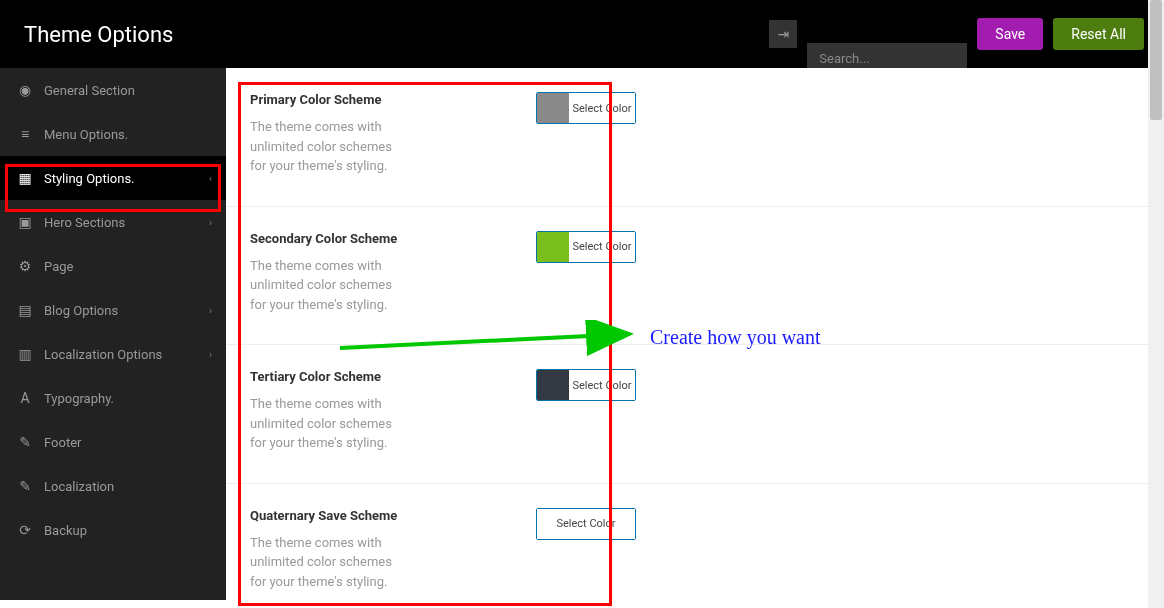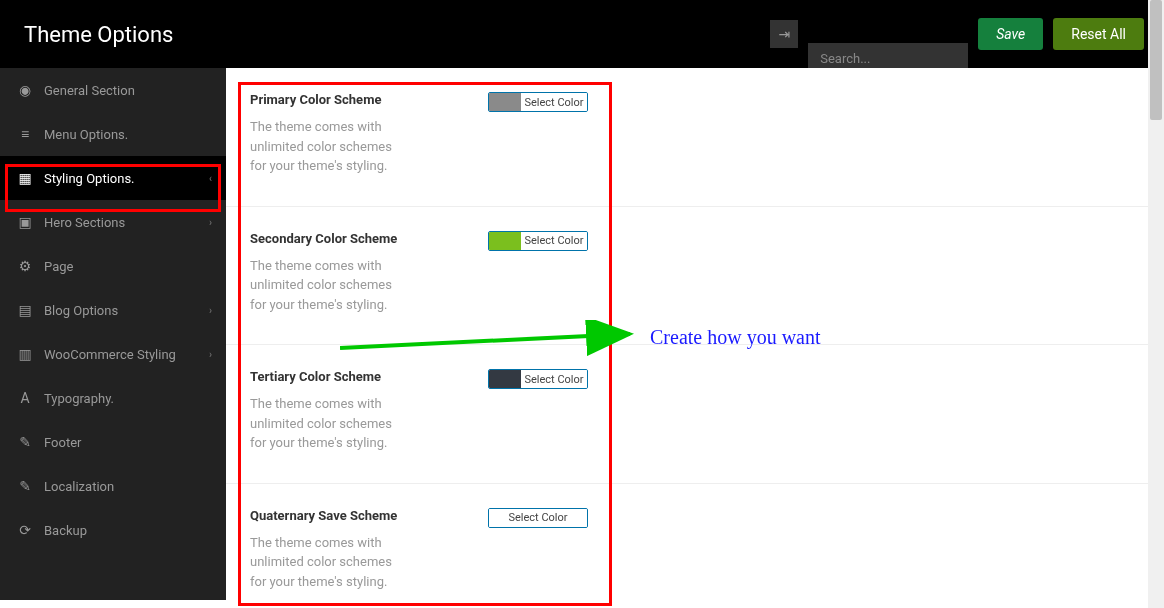--- a/index.html
+++ b/index.html
@@ -45,21 +45,21 @@
       margin-top: 48px;
     }
     .search-input::placeholder { color: #888; }
     .btn {
       padding: 8px 18px;
       border: none;
       font-size: 14px;
       cursor: pointer;
       border-radius: 3px;
     }
-    .btn-save { background: #15803d; color: #fff; font-style: italic; }
+    .btn-save { background: #a21caf; color: #fff; }
     .btn-reset-section { background: #fff; color: #333; border: 1px solid #ccc; }
     .btn-reset-all { background: #4d7c0f; color: #fff; }
     
     .body-wrap {
       display: flex;
       height: calc(608px - 76px);
     }
     
     .sidebar {
       width: 226px;
@@ -126,21 +126,22 @@
     }
     .option-right {
       padding-top: 0;
     }
     .color-picker {
       display: flex;
       border: 1px solid #0073aa;
       border-radius: 2px;
       overflow: hidden;
       width: 100px;
-      height: 20px;
+      height: 32px;
+      margin-left: 48px;
     }
     .color-swatch {
       width: 32px;
       flex-shrink: 0;
     }
     .color-label {
       flex: 1;
       display: flex;
       align-items: center;
       justify-content: center;
@@ -242,21 +243,21 @@
         <span class="sidebar-icon">⚙</span>
         <span>Page</span>
       </div>
       <div class="sidebar-item">
         <span class="sidebar-icon">▤</span>
         <span>Blog Options</span>
         <span class="sidebar-chevron">›</span>
       </div>
       <div class="sidebar-item">
         <span class="sidebar-icon">▥</span>
-        <span>WooCommerce Styling</span>
+        <span>Localization Options</span>
         <span class="sidebar-chevron">›</span>
       </div>
       <div class="sidebar-item">
         <span class="sidebar-icon">A</span>
         <span>Typography.</span>
       </div>
       <div class="sidebar-item">
         <span class="sidebar-icon">✎</span>
         <span>Footer</span>
       </div>

